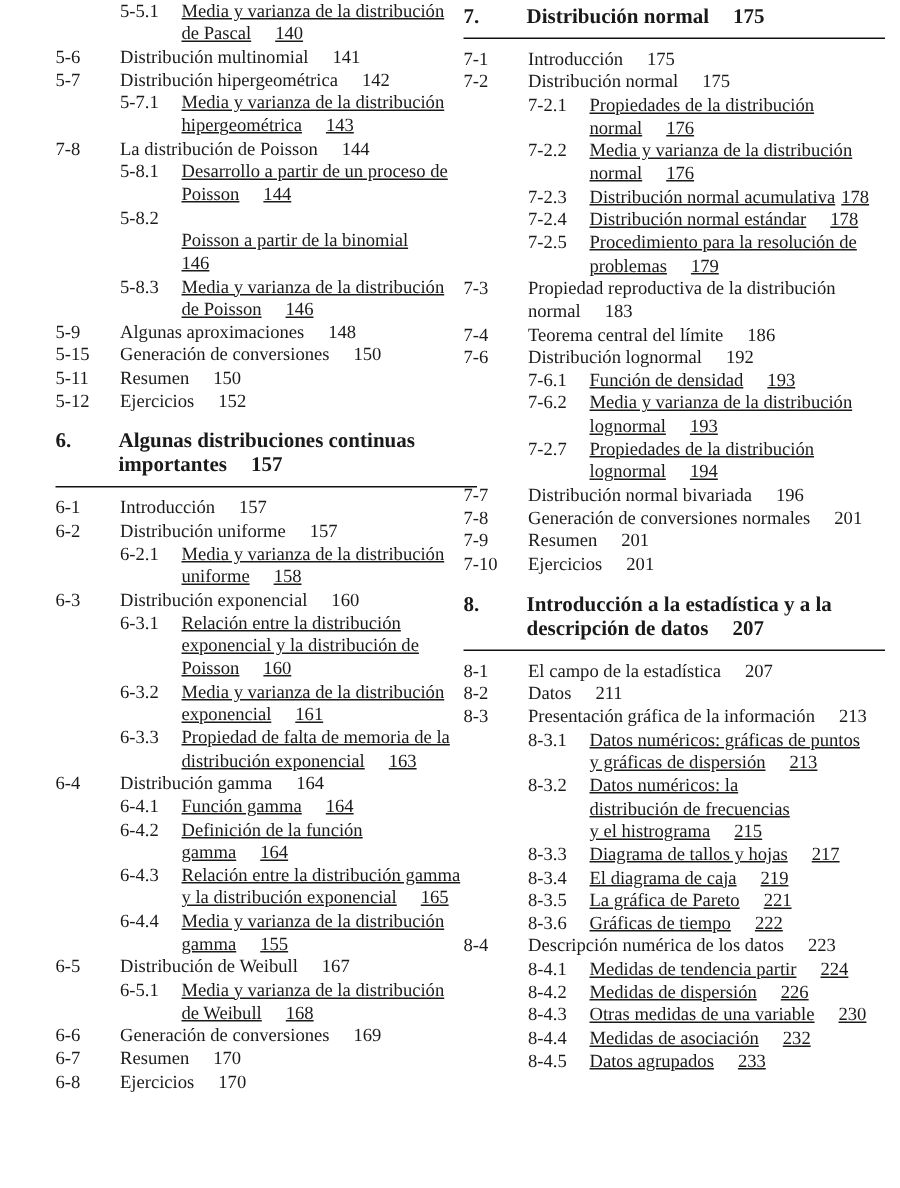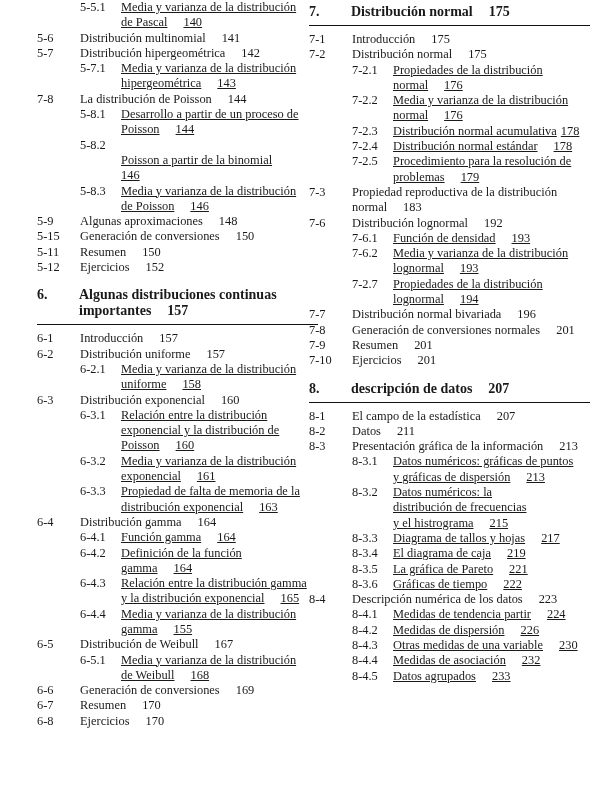--- a/index.html
+++ b/index.html
@@ -307,20 +307,26 @@
       <div class="line">
         <span class="num">7-3</span>
         <span class="txt">Propiedad reproductiva de la distribución</span>
       </div>
       <div class="line">
         <span class="txt"><span>normal</span><span class="pg">183</span></span>
       </div>
     </div>
     <div class="entry">
       <div class="line">
+        <span class="num">7-4</span>
+        <span class="txt"><span>Teorema central del límite</span><span class="pg">186</span></span>
+      </div>
+    </div>
+    <div class="entry">
+      <div class="line">
         <span class="num">7-6</span>
         <span class="txt"><span>Distribución lognormal</span><span class="pg">192</span></span>
       </div>
     </div>
     <div class="entry sub">
       <div class="line">
         <span class="num">7-6.1</span>
         <span class="txt"><span>Función de densidad</span><span class="pg">193</span></span>
       </div>
     </div>
@@ -361,20 +367,21 @@
       </div>
     </div>
     <div class="entry">
       <div class="line">
         <span class="num">7-10</span>
         <span class="txt"><span>Ejercicios</span><span class="pg">201</span></span>
       </div>
     </div>
     <div class="chapter">
       <span class="cnum">8.</span>
+      <span class="ctitle">Introducción a la estadística y a la</span>
       <span class="ctitle"><span>descripción de datos</span><span class="pg">207</span></span>
     </div>
     <div class="entry">
       <div class="line">
         <span class="num">8-1</span>
         <span class="txt"><span>El campo de la estadística</span><span class="pg">207</span></span>
       </div>
     </div>
     <div class="entry">
       <div class="line">

